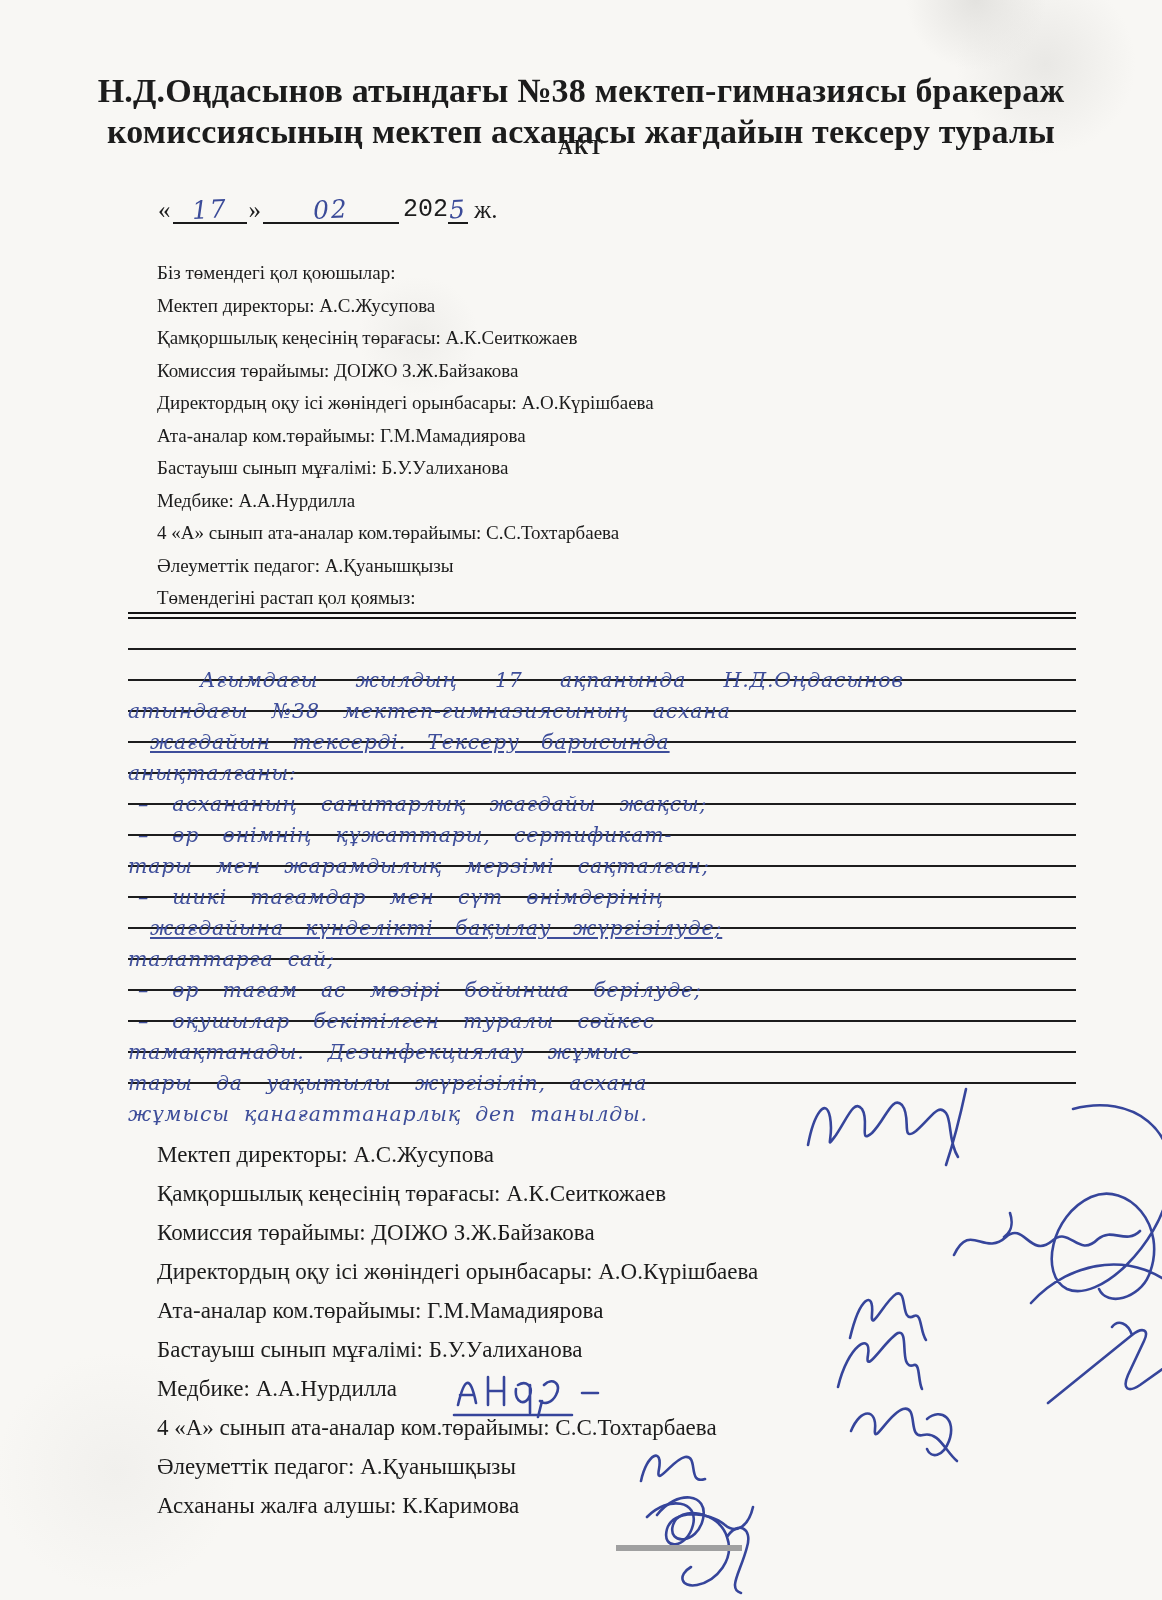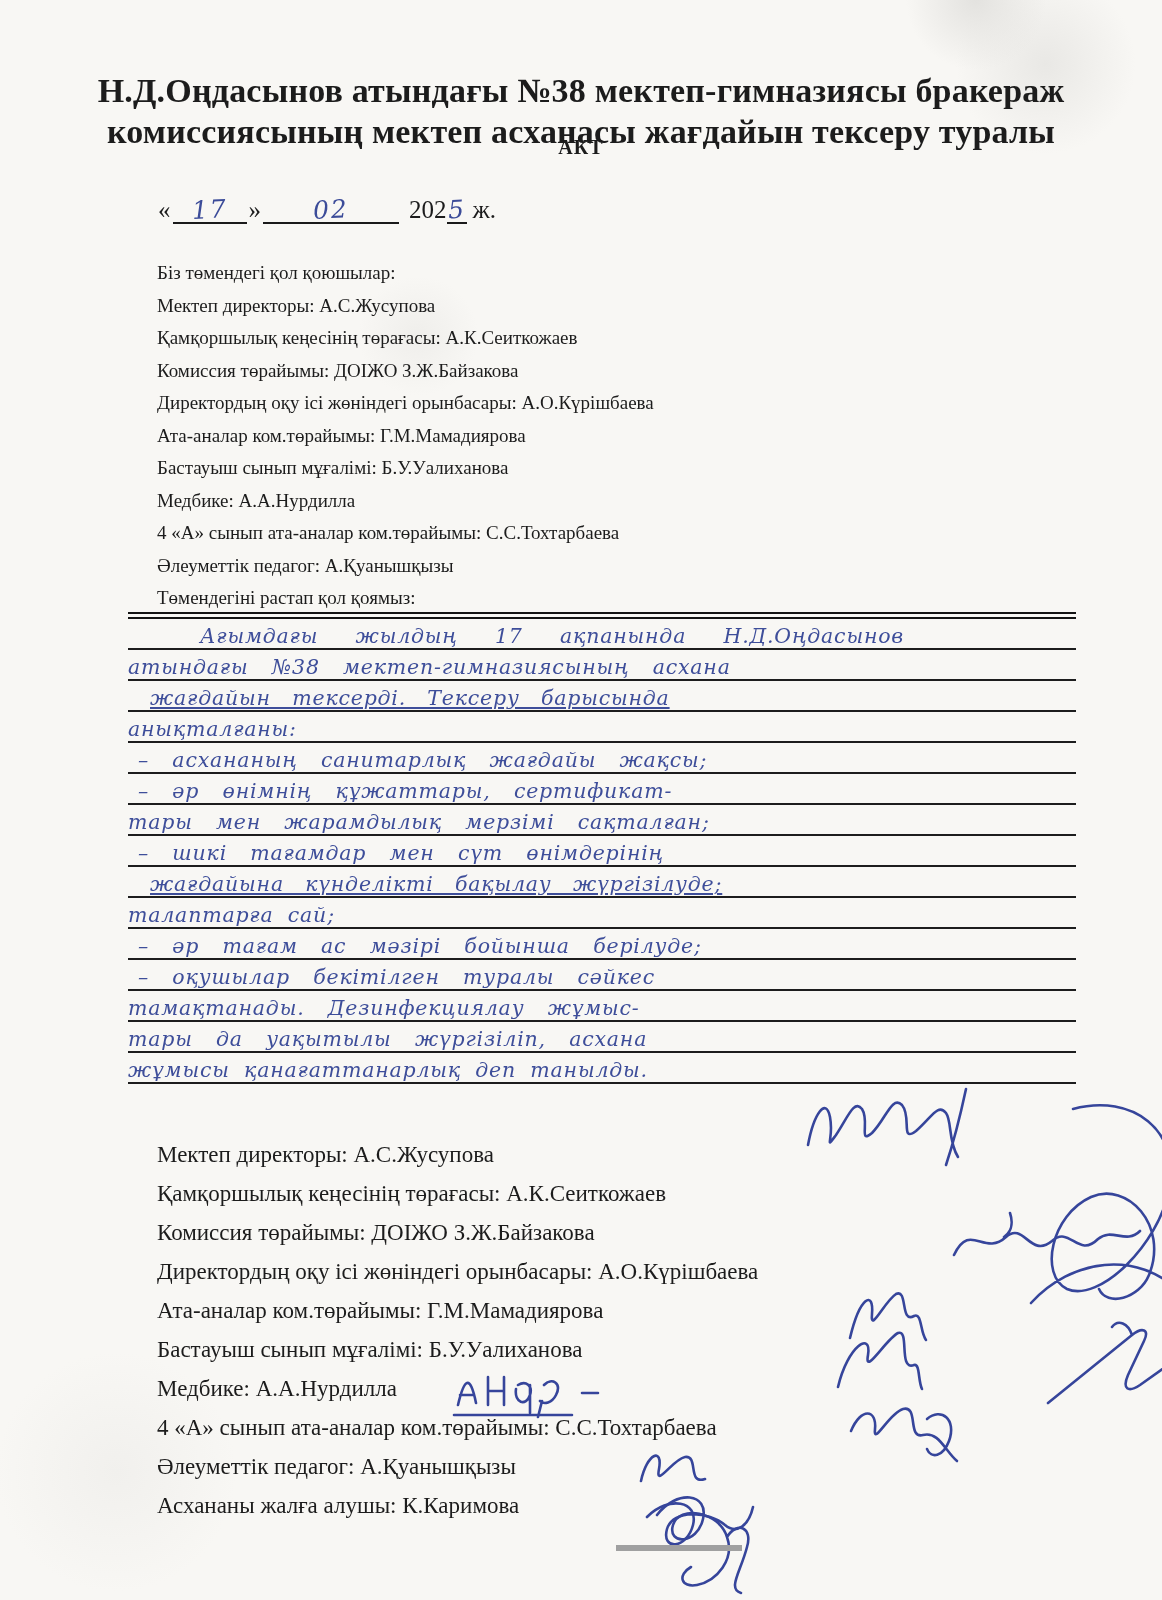--- a/index.html
+++ b/index.html
@@ -43,21 +43,21 @@
     text-align: center; position: relative;
   }
   .blank.day   { width: 74px; }
   .blank.month { width: 136px; }
   .blank.year  { width: 20px; margin-right: 4px; }
   .hw-digit {
     font-family: "DejaVu Serif", serif; font-style: italic;
     color: #3c4c99; font-size: 25px; letter-spacing: 2px;
     display: inline-block; transform: rotate(-3deg); position: relative; top: 2px;
   }
-  .year-prefix { margin-left: 10px; }
+  .year-prefix { margin-left: 4px; font-family: Liberation Mono, monospace; }
   .suffix { margin-left: 2px; }
 
   
   .intro {
     top: 257px; left: 157px; width: 900px;
     font-size: 19px; line-height: 32.5px;
   }
 
   
   .ruled {
@@ -67,21 +67,21 @@
     height: 7px; border-top: 2.5px solid #141414; border-bottom: 2px solid #141414;
   }
   .hw-row {
     height: 31px; border-bottom: 2px solid #1d1d1d;
     overflow: visible; white-space: nowrap;
   }
   .hw-text {
     font-family: "DejaVu Serif", serif; font-style: italic;
     color: #3e4e9a; font-size: 20.5px; line-height: 30px;
     letter-spacing: 0.8px; word-spacing: 7px;
-    display: inline-block; padding-top: 2px;
+    display: inline-block; padding-top: 18px; margin-top: 28px;
   }
   .ind-wide  .hw-text { padding-left: 72px; word-spacing: 30px; }
   .ind-mid   .hw-text { padding-left: 22px; word-spacing: 14px; text-decoration: underline; }
   .ind-dash  .hw-text { padding-left: 10px; }
   .sp-loose  .hw-text { word-spacing: 16px; }
 
   
   .sig-block {
     top: 1125px; left: 0; width: 1162px; height: 475px;
   }

